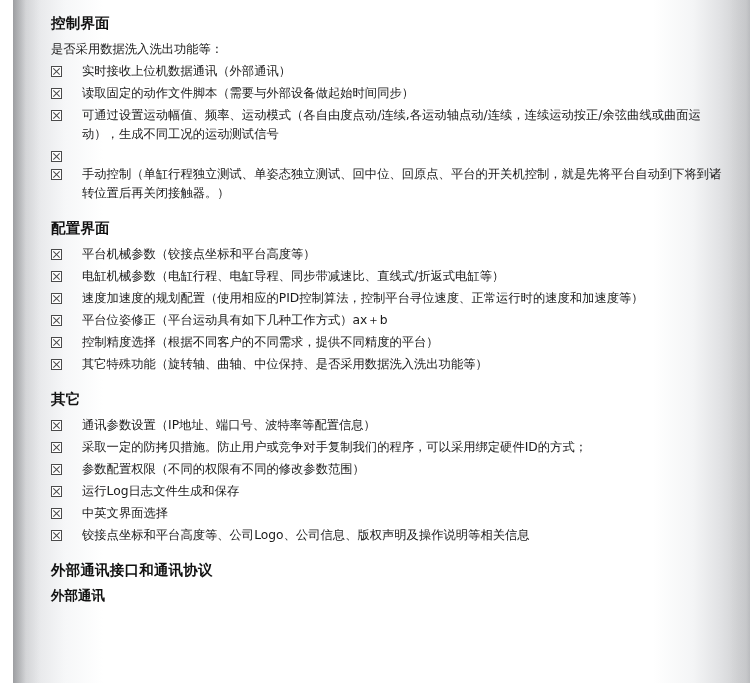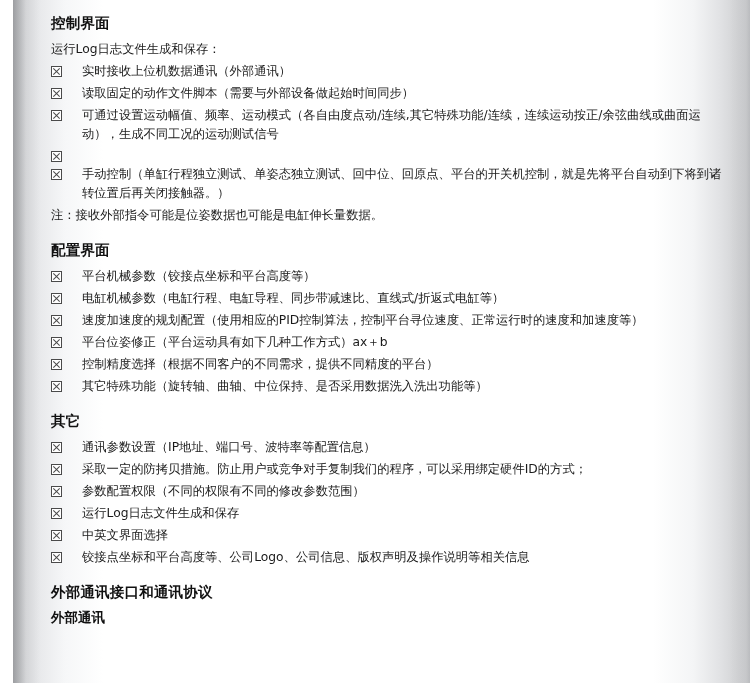--- a/index.html
+++ b/index.html
@@ -117,42 +117,41 @@
   }
 </style>
 </head>
 <body>
 
 <div class="page">
   <div class="content">
 
     <div class="section">
       <h2 class="section-title">控制界面</h2>
-      <p class="para">运行Log日志文件生成和保存：</p>
+      <p class="para">是否采用数据洗入洗出功能等：</p>
       <div class="bullet-line">
         <span class="bullet-box"></span>
         <span class="bullet-text">实时接收上位机数据通讯（外部通讯）</span>
       </div>
       <div class="bullet-line">
         <span class="bullet-box"></span>
         <span class="bullet-text">读取固定的动作文件脚本（需要与外部设备做起始时间同步）</span>
       </div>
       <div class="bullet-line">
         <span class="bullet-box"></span>
-        <span class="bullet-text">可通过设置运动幅值、频率、运动模式（各自由度点动/连续,其它特殊功能/连续，连续运动按正/余弦曲线或曲面运动），生成不同工况的运动测试信号</span>
+        <span class="bullet-text">可通过设置运动幅值、频率、运动模式（各自由度点动/连续,各运动轴点动/连续，连续运动按正/余弦曲线或曲面运动），生成不同工况的运动测试信号</span>
       </div>
       <div class="bullet-line">
         <span class="bullet-box"></span>
         <span class="bullet-text"></span>
       </div>
       <div class="bullet-line">
         <span class="bullet-box"></span>
         <span class="bullet-text">手动控制（单缸行程独立测试、单姿态独立测试、回中位、回原点、平台的开关机控制，就是先将平台自动到下将到诸转位置后再关闭接触器。）</span>
       </div>
-      <p class="note">注：接收外部指令可能是位姿数据也可能是电缸伸长量数据。</p>
     </div>
 
     <div class="section">
       <h2 class="section-title">配置界面</h2>
       <div class="bullet-line">
         <span class="bullet-box"></span>
         <span class="bullet-text">平台机械参数（铰接点坐标和平台高度等）</span>
       </div>
       <div class="bullet-line">
         <span class="bullet-box"></span>

